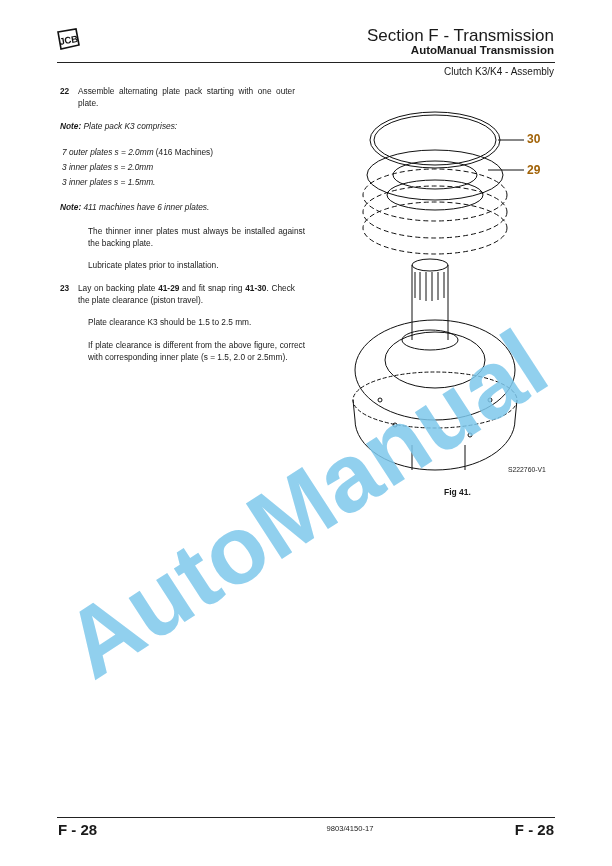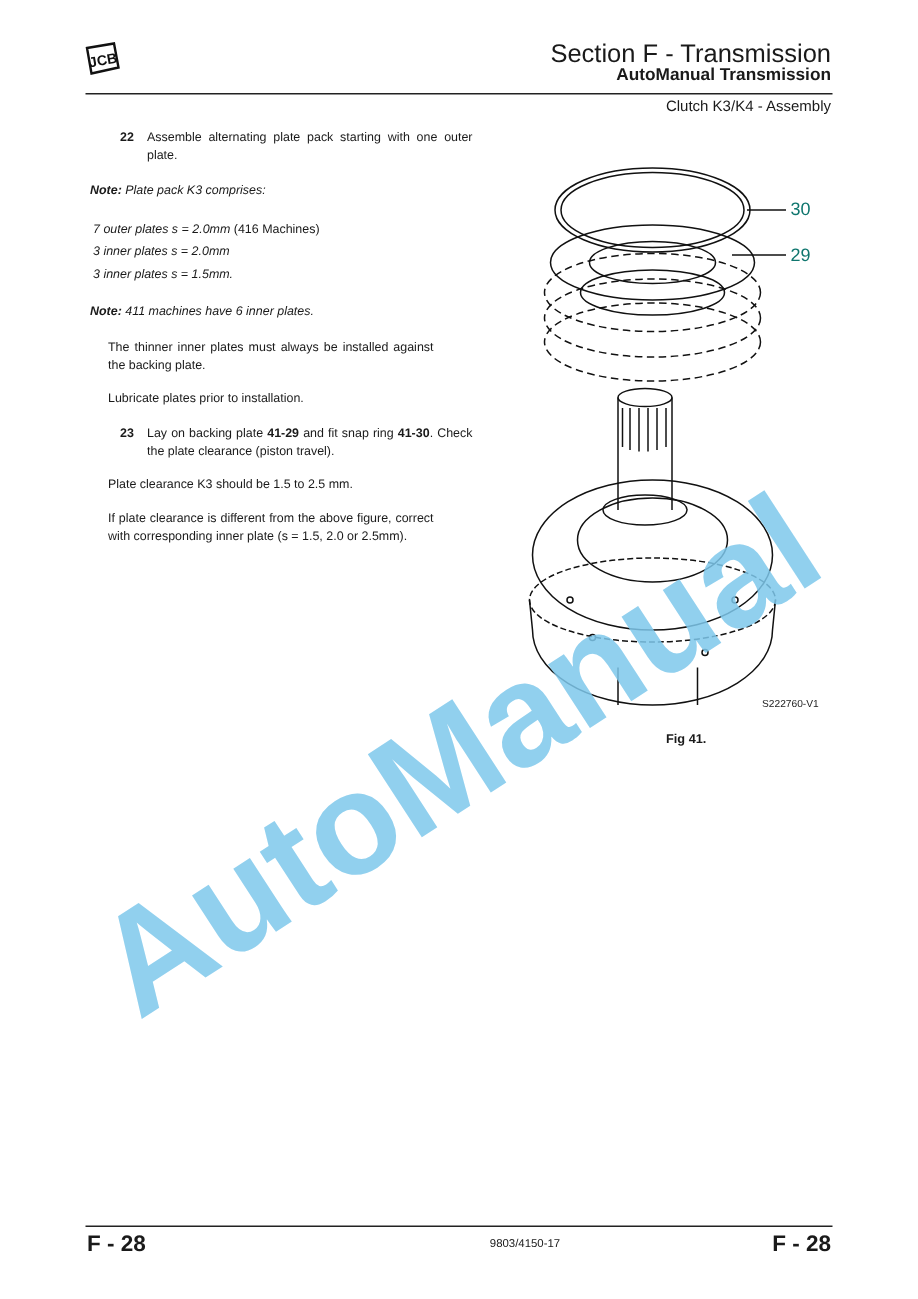--- a/index.html
+++ b/index.html
@@ -5,28 +5,28 @@
   html, body { margin: 0; padding: 0; background: #ffffff; }
   body { width: 612px; height: 866px; position: relative; overflow: hidden;
          font-family: "Liberation Sans", sans-serif; color: #1a1a1a; }
   .abs { position: absolute; }
   .logo { left: 56px; top: 28px; width: 24px; height: 22px; }
   .h-title { right: 58px; top: 26px; font-size: 17px; font-weight: normal; white-space: nowrap; }
   .h-sub { right: 58px; top: 44px; font-size: 11.5px; font-weight: bold; white-space: nowrap; }
   .rule { left: 57px; width: 498px; height: 0; border-top: 1.3px solid #222; }
   .h-topic { right: 58px; top: 66px; font-size: 10px; white-space: nowrap; }
   .body-text { font-size: 8.3px; line-height: 11.7px; }
-  .step { left: 60px; width: 235px; margin-left: 20px; }
+  .step { left: 60px; width: 235px; }
   .step-num { position: absolute; left: 0; top: 0; font-weight: bold; }
   .step-body { margin-left: 18px; text-align: justify; }
   .note { left: 60px; font-style: italic; }
   .note b { font-style: italic; margin-top: 47px; }
   .plate-line { left: 62px; font-style: italic; }
-  .indent { left: 72px; width: 217px; text-align: justify; }
-  .callout { font-size: 12px; color: #0f766e; }
+  .indent { left: 88px; width: 217px; text-align: justify; }
+  .callout { font-size: 12px; color: #a16207; font-weight: bold; }
   .fig-ref { font-size: 6.8px; color: #222; }
   .fig-cap { font-size: 8.5px; font-weight: bold; }
   .foot-page { font-size: 15px; font-weight: bold; top: 821px; }
   .foot-doc { font-size: 7.6px; top: 824px; left: 0; width: 612px; text-align: center; padding-left: 44px; }
   .watermark { left: 60px; top: 300px; font-size: 96px; font-weight: bold;
                transform-origin: 0 0; transform: rotate(-33deg) translate(-180px, 250px);
                white-space: nowrap; pointer-events: none; opacity: 0.85; }
 </style>
 </head>
 <body>

